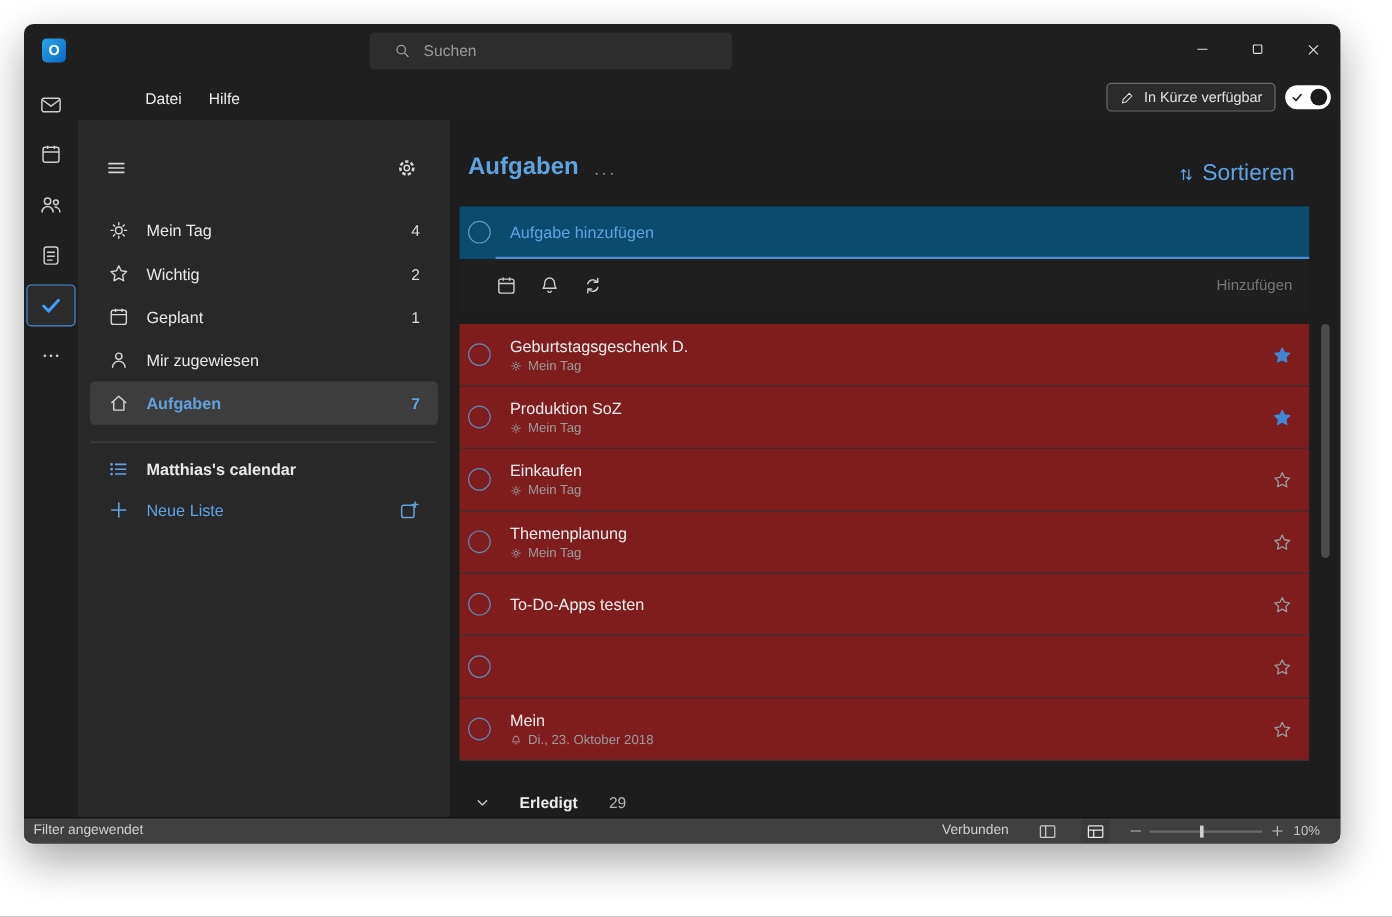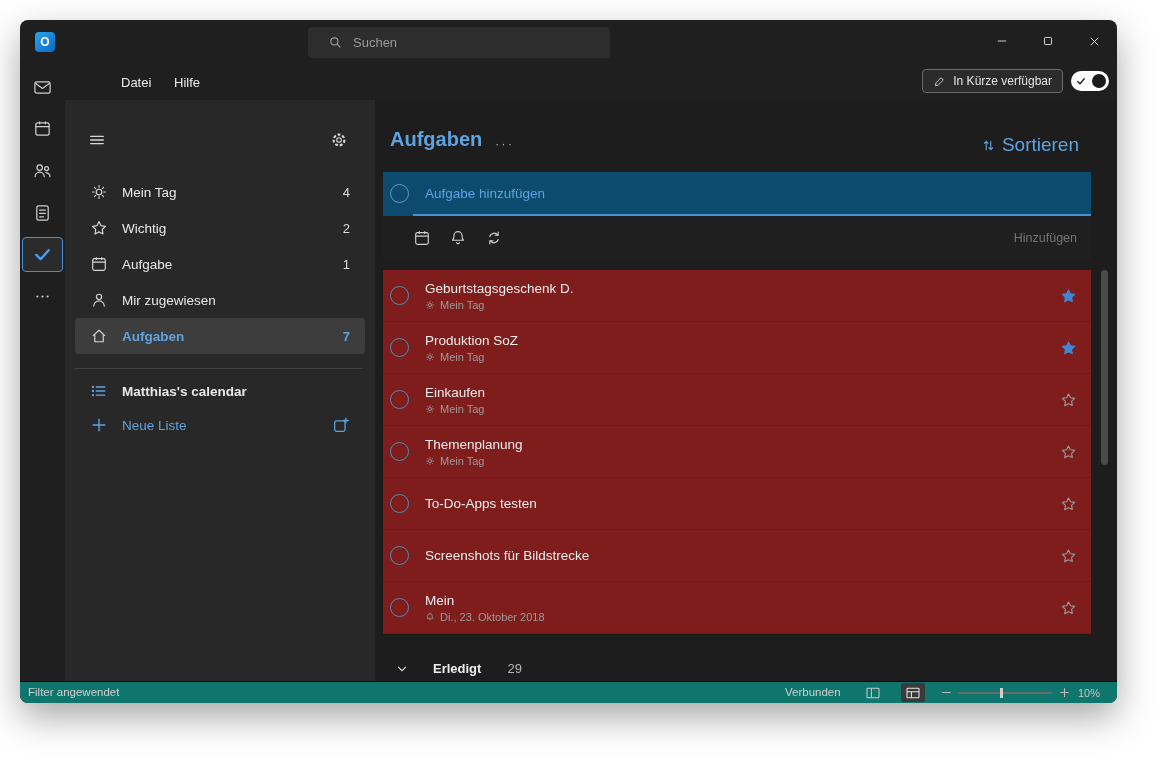--- a/index.html
+++ b/index.html
@@ -122,21 +122,21 @@
 
   .completed-row { position:absolute; left:8px; top:548px; height:28px; display:flex; align-items:flex-end; gap:24px; padding-left:12px; }
   .completed-label { font-size:13px; font-weight:bold; color:#ececec; }
   .completed-count { font-size:13px; color:#b5b5b5; margin-left:2px; }
 
   .scroll-thumb { position:absolute; right:9px; top:170px; width:7px; height:195px; background:#4b4b4b; border-radius:4px; }
 
   
   .statusbar {
     position:absolute; left:0; right:0; bottom:0; height:22px;
-    background:#0f766e; border-top:1px solid #0a0a0a;
+    background:#404040; border-top:1px solid #0a0a0a;
     font-size:11.5px; color:#cfcfcf;
   }
   .sb-left-text { position:absolute; left:8px; top:4px; }
   .sb-connection { position:absolute; left:765px; top:4px; }
   .sb-view1 { position:absolute; left:845px; top:3px; color:#c9c9c9; }
   .sb-view2 {
     position:absolute; left:881px; top:1px; width:24px; height:19px;
     background:#3a3a3a; border-radius:2px; color:#e8e8e8;
     display:flex; align-items:center; justify-content:center;
   }
@@ -295,21 +295,21 @@
       <span class="sb-count">2</span>
     </div>
 
     <div class="sb-item" style="top:146px">
       <span class="sb-icon">
         <svg width="18" height="18" viewBox="0 0 20 20" fill="none" stroke="currentColor" stroke-width="1.3">
             <rect x="3" y="4" width="14" height="13" rx="2"></rect>
             <path d="M3 8h14M7 2.5v3M13 2.5v3"></path>
           </svg>
       </span>
-      <span class="sb-label">Aufgabe</span>
+      <span class="sb-label">Geplant</span>
       <span class="sb-count">1</span>
     </div>
 
     <div class="sb-item" style="top:182px">
       <span class="sb-icon">
         <svg width="18" height="18" viewBox="0 0 20 20" fill="none" stroke="currentColor" stroke-width="1.3" stroke-linecap="round">
             <circle cx="10" cy="6.5" r="2.9"></circle>
             <path d="M4.2 16.8c0-3.2 2.6-5.8 5.8-5.8s5.8 2.6 5.8 5.8"></path>
           </svg>
       </span>
@@ -489,23 +489,20 @@
       </div>
       <span class="star">
           <svg width="17" height="17" viewBox="0 0 20 20">
             <path d="M10 2.9l2.2 4.5 5 .72-3.6 3.5.85 5L10 14.3l-4.45 2.34.85-5-3.6-3.5 5-.72z"></path>
           </svg>
         </span>
     </div>
 
     <div class="task-row" style="top:430px">
       <span class="task-circle"></span>
-      <div class="task-text">
-        <div class="task-title">Screenshots für Bildstrecke</div>
-      </div>
       <span class="star">
           <svg width="17" height="17" viewBox="0 0 20 20">
             <path d="M10 2.9l2.2 4.5 5 .72-3.6 3.5.85 5L10 14.3l-4.45 2.34.85-5-3.6-3.5 5-.72z"></path>
           </svg>
         </span>
     </div>
 
     <div class="task-row" style="top:482px">
       <span class="task-circle"></span>
       <div class="task-text">

